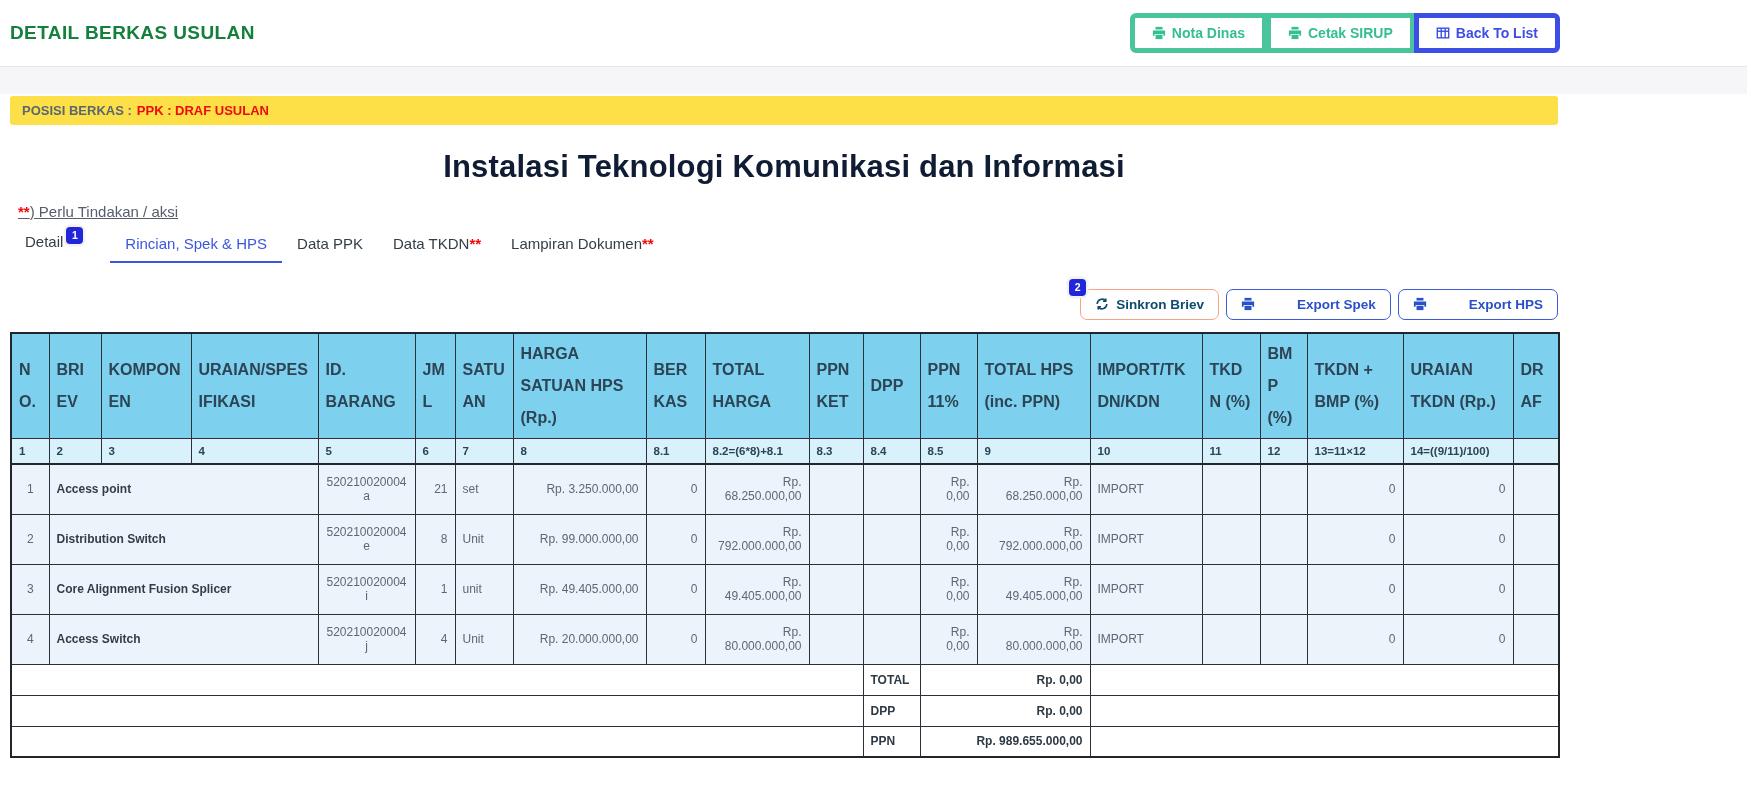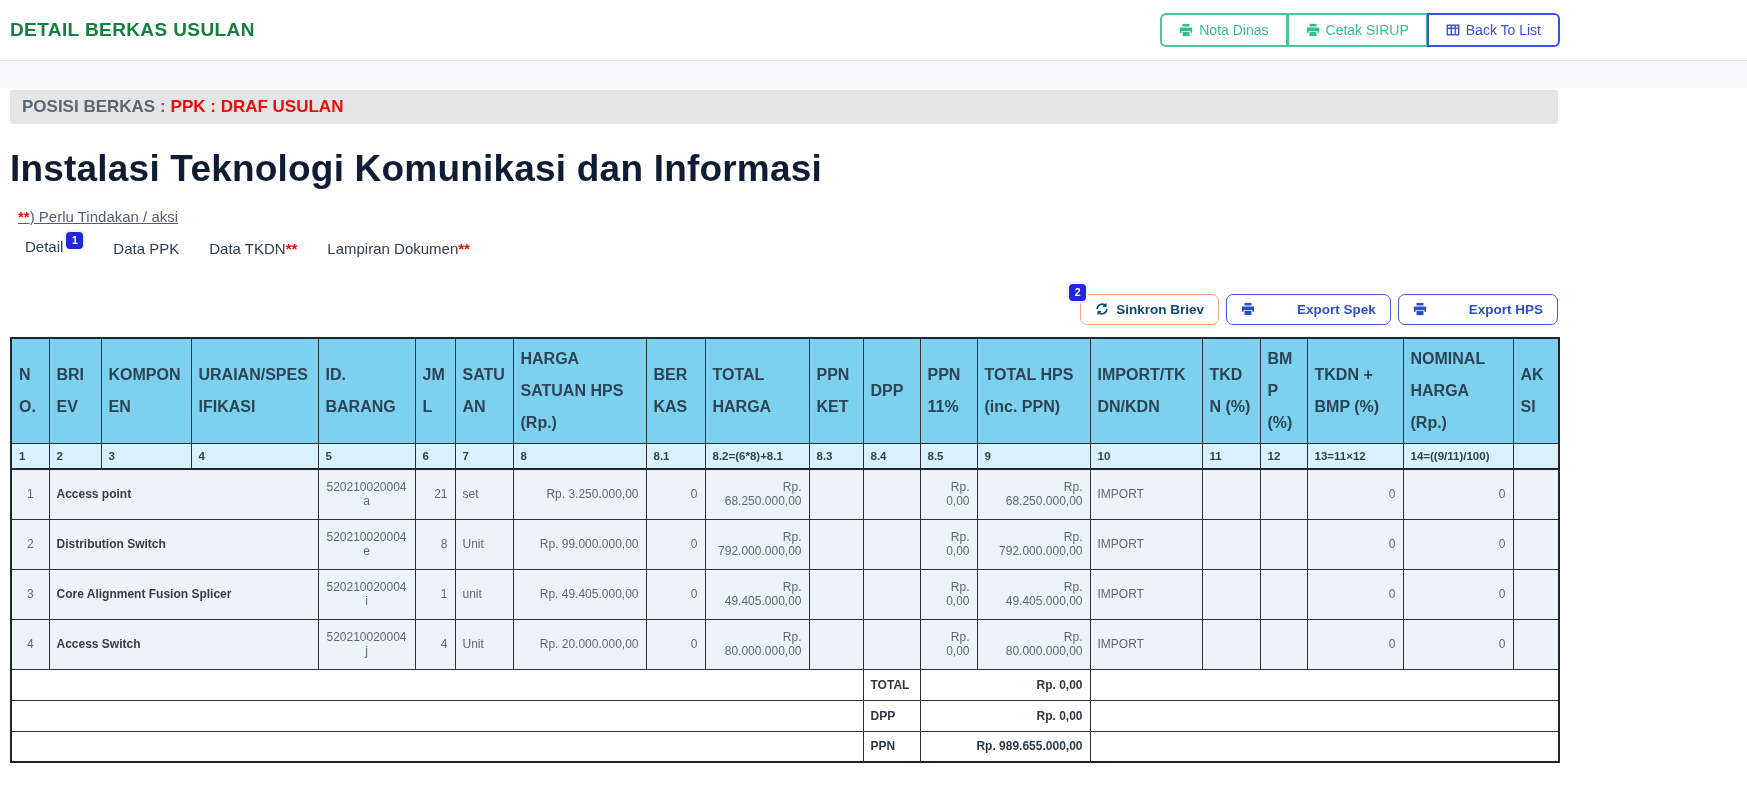--- a/index.html
+++ b/index.html
@@ -7,35 +7,35 @@
   body { width:1747px; color:#333; }
 
   
   .topbar { width:100%; background:#fff; border-bottom:1px solid #e6e6ea; }
   .topbar-inner { width:1550px; margin-left:10px; display:flex; justify-content:space-between; align-items:center; padding:13px 0; }
   .app-title { font-size:19px; font-weight:600; color:#15803d; letter-spacing:.4px; }
   .btn-group { display:inline-flex; }
   .btn-group .btn { border-radius:0; margin-left:-1px; padding:7px 17px; font-size:14px; }
   .btn-group .btn:first-child { border-radius:6px 0 0 6px; margin-left:0; }
   .btn-group .btn:last-child { border-radius:0 6px 6px 0; position:relative;text-align:center; }
-  .btn { background:#fff; border:2px solid #a16207; font-weight:400; display:inline-flex; align-items:center; gap:6px; cursor:pointer; font-family:inherit; }
+  .btn { background:#fff; border:5px solid #a16207; font-weight:700; display:inline-flex; align-items:center; gap:6px; cursor:pointer; font-family:inherit; }
   .btn-teal { color:#33bf93; border-color:#49c49d; }
   .btn-nav { color:#3d4ee6; border-color:#3d4ee6; z-index:1; }
   .icon { display:inline-flex; align-items:center; }
 
   .gray-strip { height:27px; background:#f6f6f8; }
 
   .container { width:1548px; margin-left:10px; }
 
   
-  .posisi { background:#e5e5e5; border-radius:3px; padding:7px 12px; font-size:17px; font-weight:700; color:#5b6770; margin-top:2px; }
+  .posisi { background:#fde047; border-radius:3px; padding:7px 12px; font-size:13px; font-weight:700; color:#5b6770; margin-top:2px; }
   .posisi .red { color:#f00a0a; margin-left:5px; }
 
   
-  .page-title { font-size:37px; font-weight:700; color:#101c33; margin:24px 0 18px; letter-spacing:.2px; }
+  .page-title { text-align:center; font-size:31px; font-weight:700; color:#101c33; margin:24px 0 18px; letter-spacing:.2px; }
 
   
   .note { font-size:15px; color:#555f6b; margin:0 0 2px 8px;text-decoration:underline; }
   .red-star { color:#f00a0a; font-weight:700; }
   .tabs { display:flex; align-items:flex-end; margin-top:4px; }
   .tab { padding:9px 15px; font-size:15px; color:#333e48; cursor:pointer; position:relative; border-bottom:2px solid transparent; }
   .tab.active { color:#3d56e0; border-bottom-color:#3d56e0; margin-left:12px; }
   .tab .tab-badge { position:relative; top:-8px; margin-left:3px; }
   .badge { display:inline-flex; align-items:center; justify-content:center; width:17px; height:17px; background:#2127d9; color:#fff; font-size:10.5px; font-weight:700; border-radius:4px; box-shadow:0 0 0 2.5px #f2f2f5; }
 
@@ -110,20 +110,23 @@
 
   <h1 class="page-title">Instalasi Teknologi Komunikasi dan Informasi</h1>
 
   <div class="note">
     <span class="red-star">**</span><span>) Perlu Tindakan / aksi</span>
   </div>
 
   <div class="tabs">
     <div class="tab">
       <span>Detail</span><span class="badge tab-badge">1</span>
+    </div>
+    <div class="tab active">
+      <span>Rincian, Spek &amp; HPS</span>
     </div>
     <div class="tab">
       <span>Data PPK</span>
     </div>
     <div class="tab">
       <span>Data TKDN</span><span class="red-star">**</span>
     </div>
     <div class="tab">
       <span>Lampiran Dokumen</span><span class="red-star">**</span>
     </div>
@@ -202,22 +205,22 @@
         <th>BERKAS</th>
         <th>TOTAL HARGA</th>
         <th>PPN KET</th>
         <th>DPP</th>
         <th>PPN 11%</th>
         <th>TOTAL HPS (inc. PPN)</th>
         <th>IMPORT/TKDN/KDN</th>
         <th>TKDN (%)</th>
         <th>BMP (%)</th>
         <th>TKDN + BMP (%)</th>
-        <th>NOMINAL HARGA (Rp.)</th>
-        <th>AKSI</th>
+        <th>URAIAN TKDN (Rp.)</th>
+        <th>DRAF</th>
       </tr>
       <tr class="head-num">
         <td>1</td>
         <td>2</td>
         <td>3</td>
         <td>4</td>
         <td>5</td>
         <td>6</td>
         <td>7</td>
         <td>8</td>

